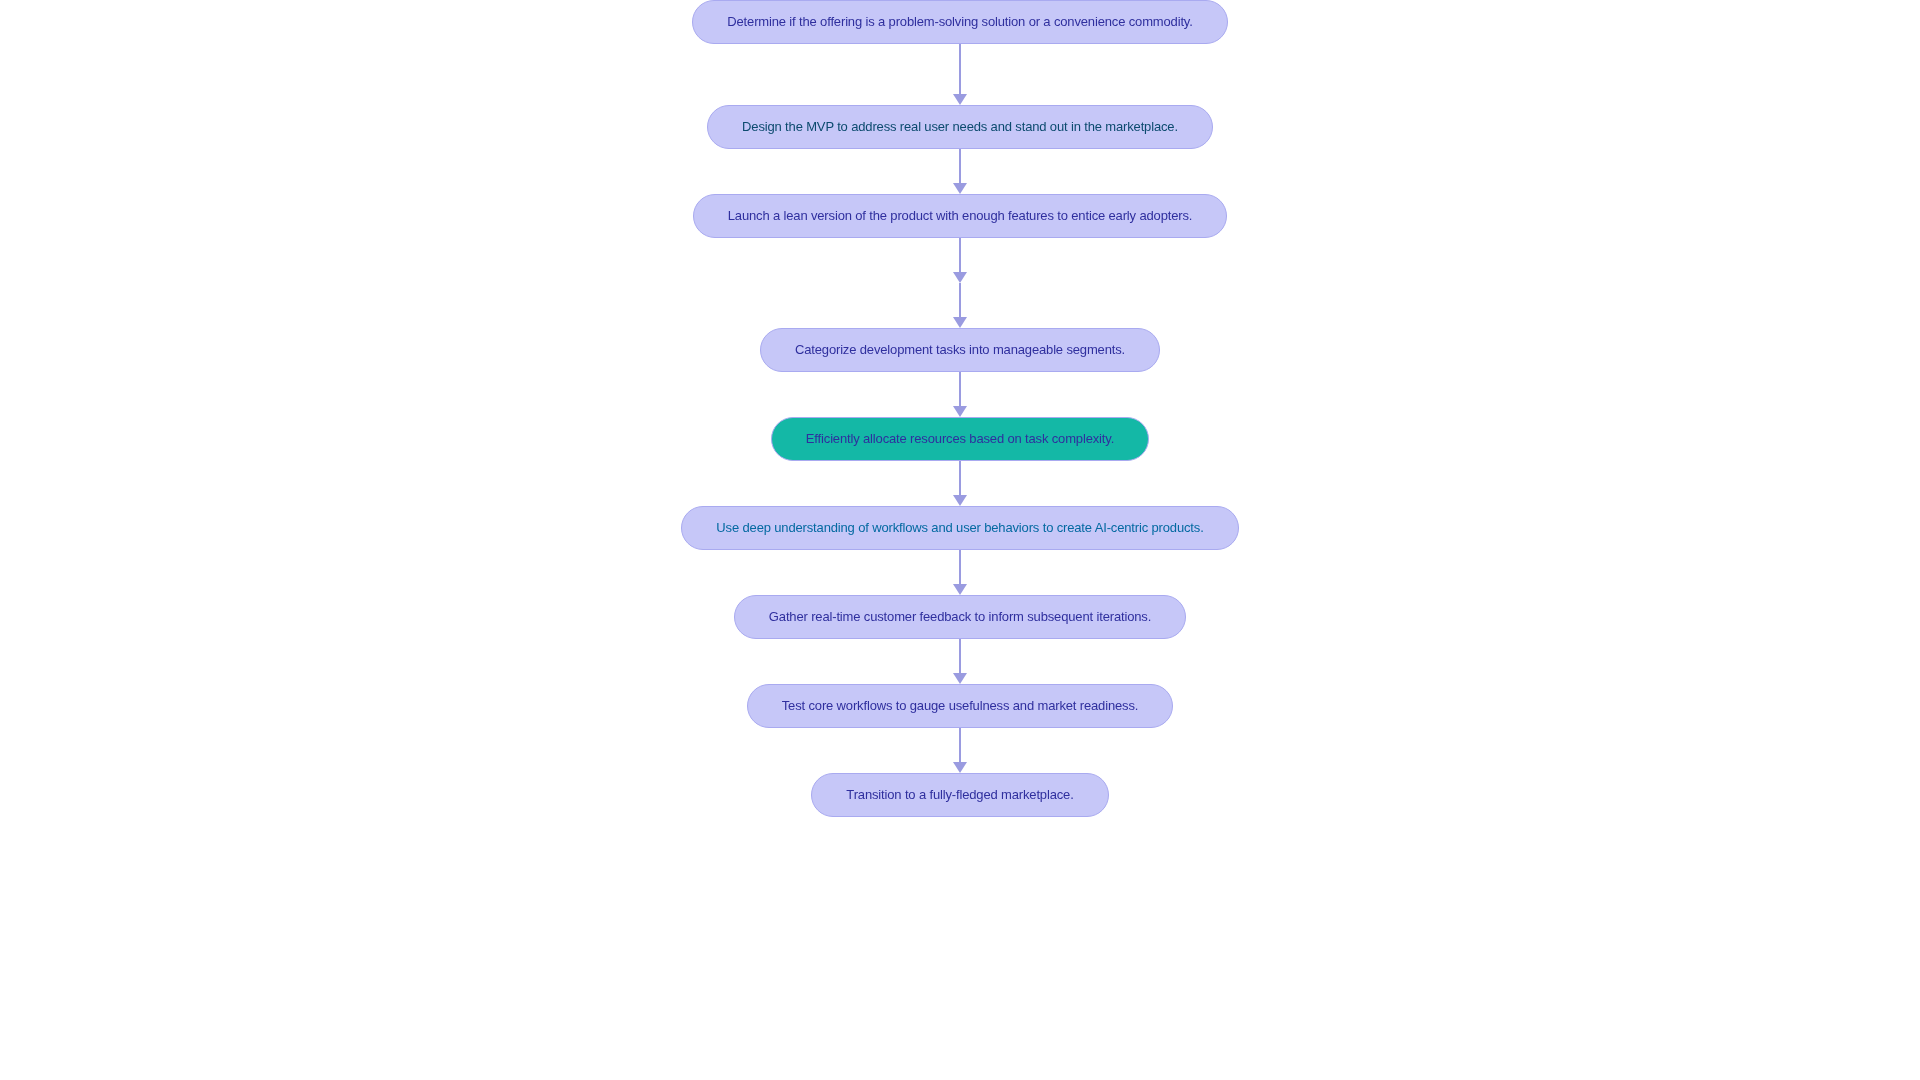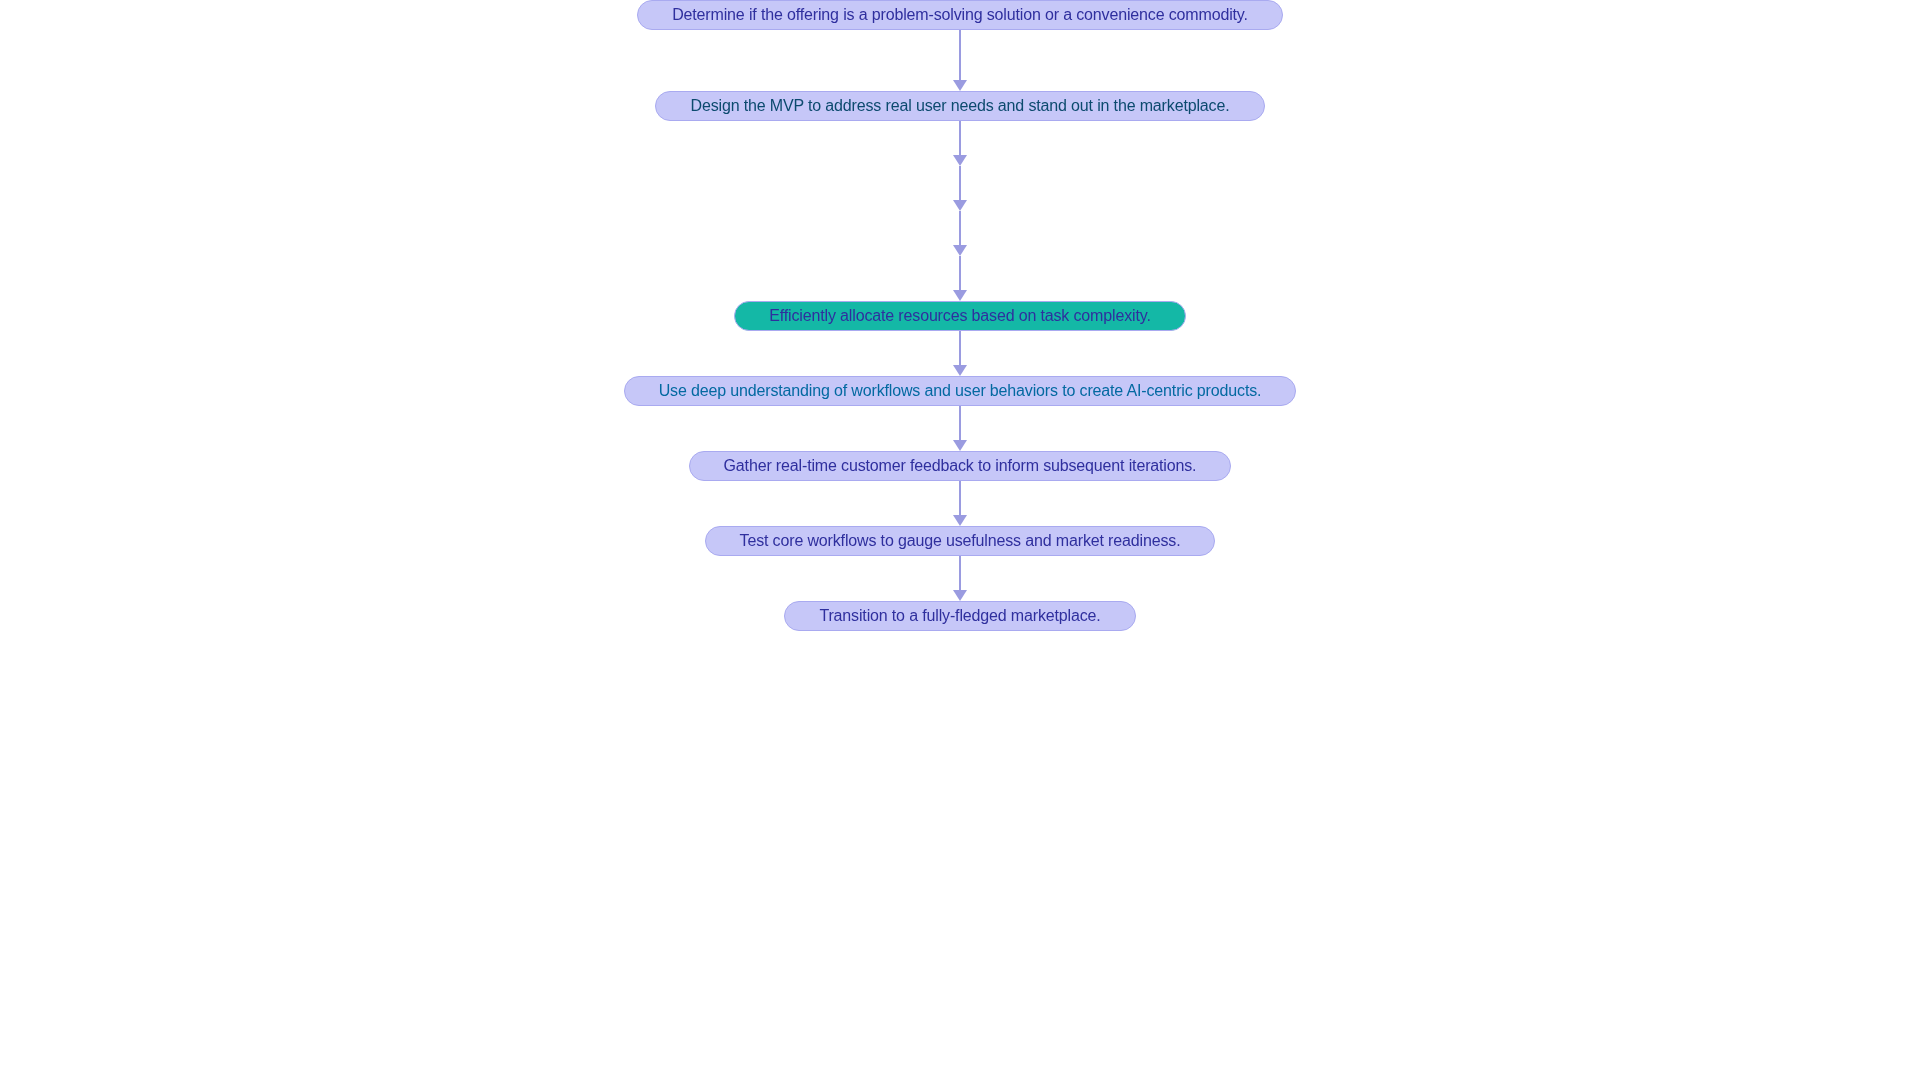--- a/index.html
+++ b/index.html
@@ -32,29 +32,29 @@
     align-items: center;
     width: 100%;
   }
 
   .node {
     box-sizing: border-box;
     background: #c6c7f8;
     border: 1px solid #a9aaf0;
     border-radius: 999px;
     color: #2f2f9e;
-    font-size: 16px;
+    font-size: 13px;
     line-height: 1.2;
     letter-spacing: -0.15px;
     text-align: left;
     display: flex;
     align-items: center;
     justify-content: center;
     padding: 0 34px;
-    height: 30px;
+    height: 44px;
     white-space: nowrap;
     user-select: none;
   }
 
   .connector {
     position: relative;
     width: 14px;
     display: flex;
     flex-direction: column;
     align-items: center;
@@ -93,30 +93,40 @@
   <div class="flow-row">
     <div class="node" style="background: rgb(198, 199, 248); border-color: rgb(169, 170, 240); color: #0c4a6e;">
       <span>Design the MVP to address real user needs and stand out in the marketplace.</span>
     </div>
   </div>
   <div class="connector" style="height:45px;">
     <div class="line" style="background: rgb(154, 155, 224);"></div>
     <div class="arrowhead" style="border-top-color: rgb(154, 155, 224);"></div>
   </div>
 
+  <div class="flow-row">
+    <div class="node" style="background: rgb(198, 199, 248); border-color: rgb(169, 170, 240); color: rgb(47, 47, 158);">
+      <span>Launch a lean version of the product with enough features to entice early adopters.</span>
+    </div>
+  </div>
   <div class="connector" style="height:45px;">
     <div class="line" style="background: rgb(154, 155, 224);"></div>
     <div class="arrowhead" style="border-top-color: rgb(154, 155, 224);"></div>
   </div>
 
   <div class="connector" style="height:45px;">
     <div class="line" style="background: rgb(154, 155, 224);"></div>
     <div class="arrowhead" style="border-top-color: rgb(154, 155, 224);"></div>
   </div>
 
+  <div class="flow-row">
+    <div class="node" style="background: rgb(198, 199, 248); border-color: rgb(169, 170, 240); color: rgb(47, 47, 158);">
+      <span>Categorize development tasks into manageable segments.</span>
+    </div>
+  </div>
   <div class="connector" style="height:45px;">
     <div class="line" style="background: rgb(154, 155, 224);"></div>
     <div class="arrowhead" style="border-top-color: rgb(154, 155, 224);"></div>
   </div>
 
   <div class="flow-row">
     <div class="node" style="background: #14b8a6; border-color: rgb(169, 170, 240); color: rgb(47, 47, 158);">
       <span>Efficiently allocate resources based on task complexity.</span>
     </div>
   </div>

